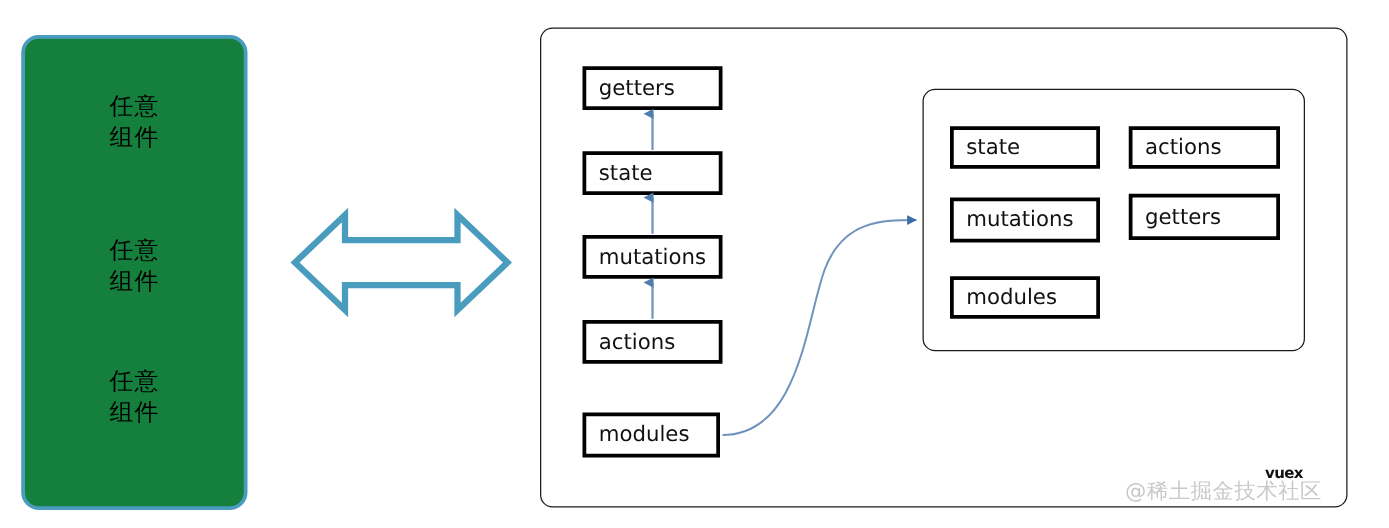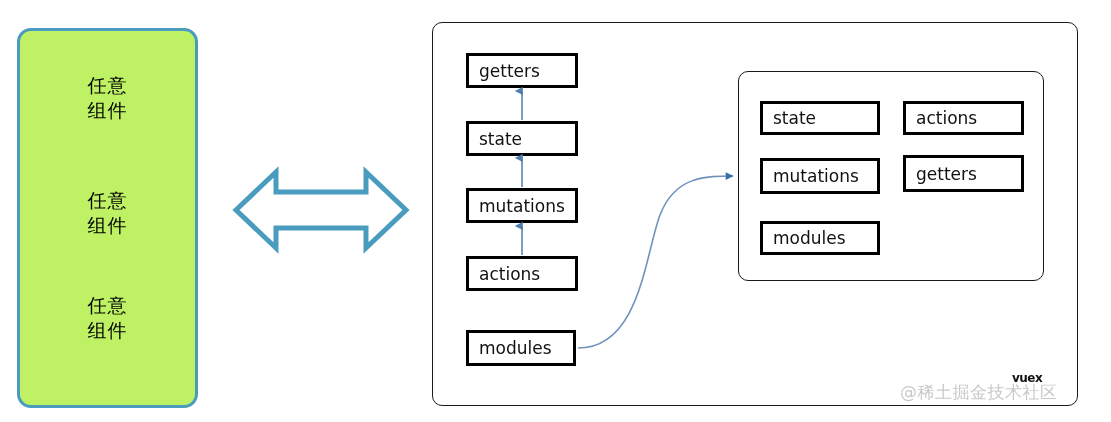--- a/index.html
+++ b/index.html
@@ -21,21 +21,21 @@
   
   .component-panel {
     position: absolute;
     left: 17px;
     top: 28px;
     width: 181px;
     height: 380px;
     box-sizing: border-box;
     border: 3px solid #4a9cbf;
     border-radius: 14px;
-    background: #bef264;
+    background: #15803d;
   }
   .component-label {
     position: absolute;
     left: 0;
     width: 100%;
     text-align: center;
     color: #000000;
     font-size: 19px;
     line-height: 25px;
     font-family: "DejaVu Sans", "Liberation Sans", sans-serif;

